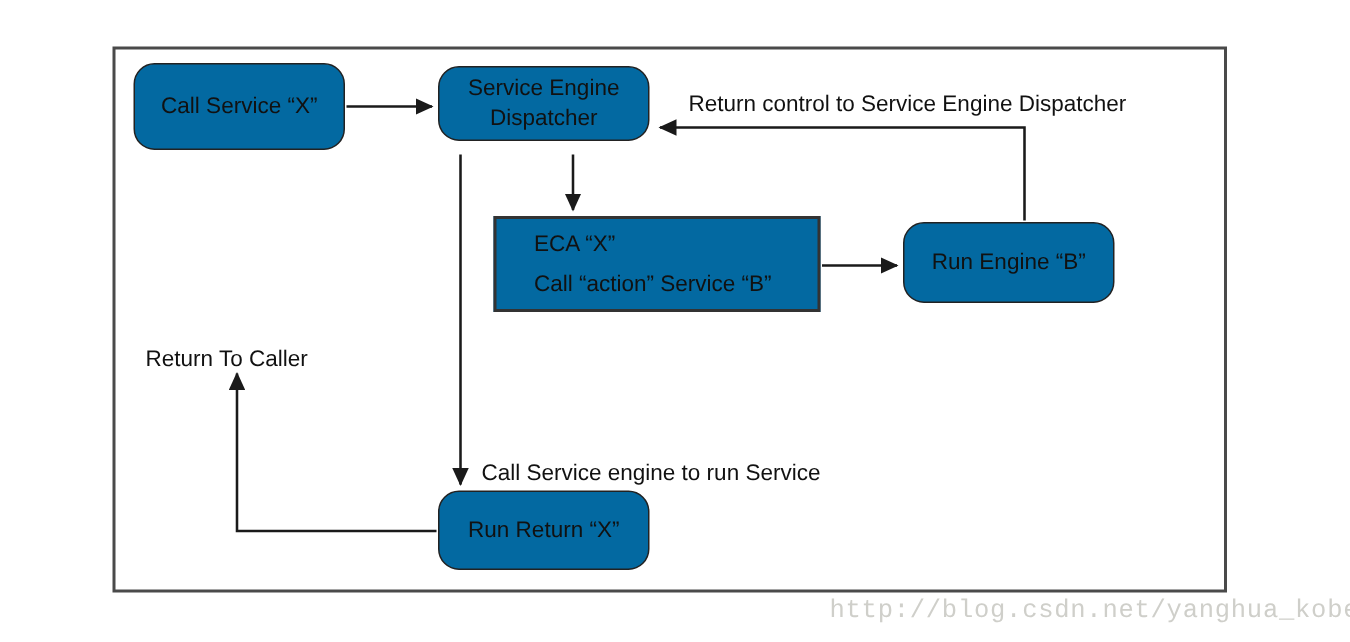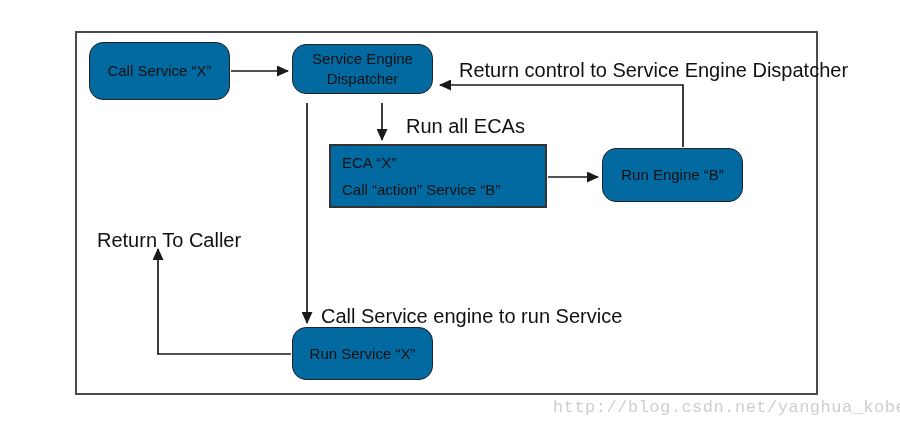--- a/index.html
+++ b/index.html
@@ -49,26 +49,26 @@
     line-height: 20px;
     z-index: 2;
   }
   .node.rect {
     border-radius: 0;
     border-width: 2px;
     border-color: #333333;
     align-items: flex-start;
     justify-content: center;
     text-align: left;
-    padding-left: 11px;
+    padding-left: 25px;
     line-height: 27px;
   }
   .edge-label {
     position: absolute;
-    font-size: 20px;
+    font-size: 15px;
     line-height: 18px;
     white-space: nowrap;
     z-index: 2;
   }
   .watermark {
     position: absolute;
     left: 553px;
     top: 398px;
     font-family: "Liberation Mono", "DejaVu Sans Mono", monospace;
     font-size: 17px;
@@ -113,26 +113,25 @@
   <div class="node rect" style="left:329px; top:144px; width:218px; height:64px;">
     <span>ECA “X”</span>
     <span>Call “action” Service “B”</span>
   </div>
 
   <div class="node" style="left:602px; top:148px; width:141px; height:54px;">
     <span>Run Engine “B”</span>
   </div>
 
   <div class="node" style="left:292px; top:327px; width:141px; height:53px;">
-    <span>Run Service “X”</span>
+    <span>Run Return “X”</span>
   </div>
 
   <div class="edge-label" style="left:459px; top:61px;">Return control to Service Engine Dispatcher</div>
 
-  <div class="edge-label" style="left:406px; top:117px;">Run all ECAs</div>
 
   <div class="edge-label" style="left:321px; top:279px;margin-top:28px;">Call Service engine to run Service</div>
 
   <div class="edge-label" style="left:97px; top:219px;margin-top:12px;">Return To Caller</div>
 
   <div class="watermark">http://blog.csdn.net/yanghua_kobe</div>
 
 </div>
 
 </body></html>

